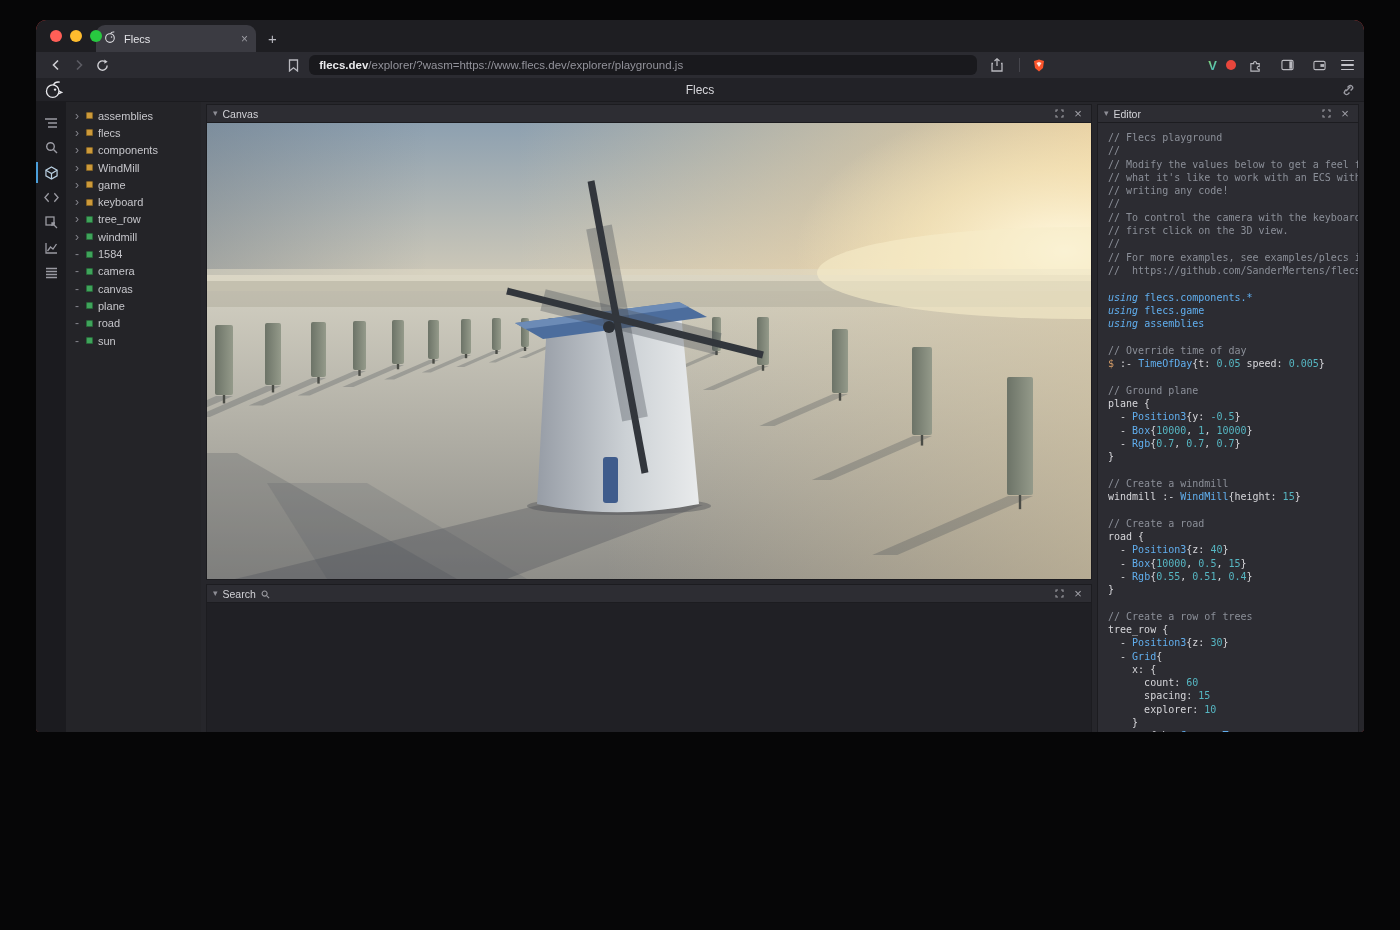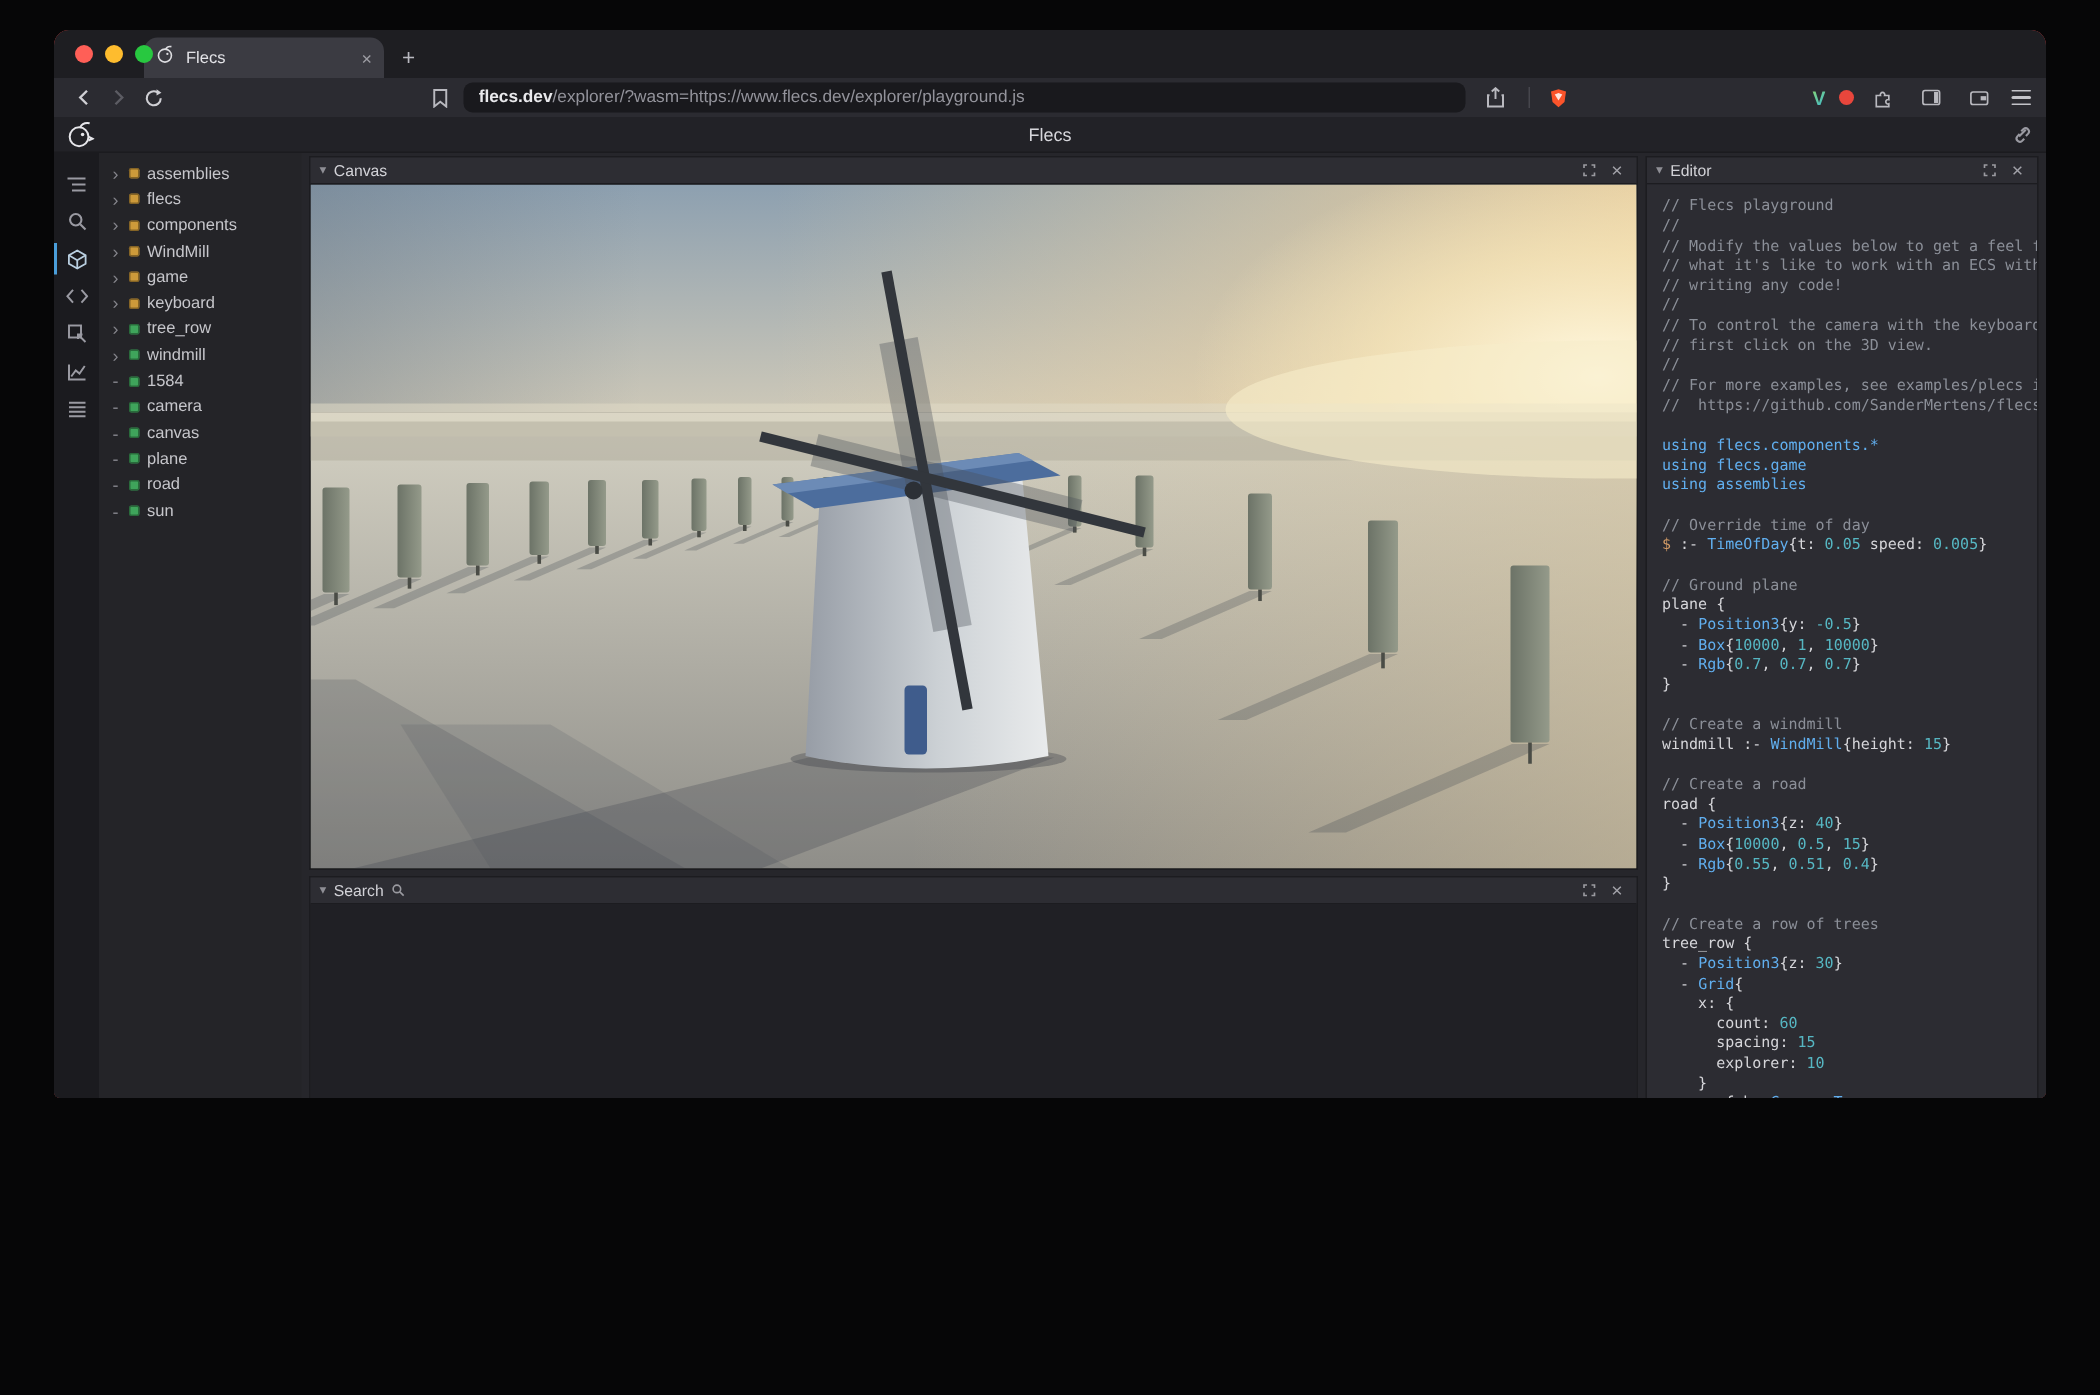--- a/index.html
+++ b/index.html
@@ -74,21 +74,21 @@
   .canvas-body { width:100%; height:456px; background:#0a0a0a; }
   .canvas-body svg { width:100%; height:100%; display:block; }
 
   .panel-search { left:5px; top:482px; width:886px; height:293px; }
   .search-body { width:100%; height:273px; background:#202025; }
 
   .panel-editor { left:896px; top:2px; width:262px; height:680px; }
   .editor-body { width:100%; height:660px; background:#2c2c32; padding:8px 0 0 10px; overflow:hidden; }
   .cl { font-family:"DejaVu Sans Mono", monospace; font-size:10px; line-height:13.3px; white-space:pre; }
   .com   { color:#8b8f98; }
-  .kw    { color:#61afef; }
+  .kw    { color:#61afef;font-style:italic; }
   .type  { color:#61afef; }
   .num   { color:#56b6c2; }
   .plain { color:#d6d6da; }
   .var   { color:#d19a66; }
 </style>
 </head>
 <body>
 
 <div class="window">
 

